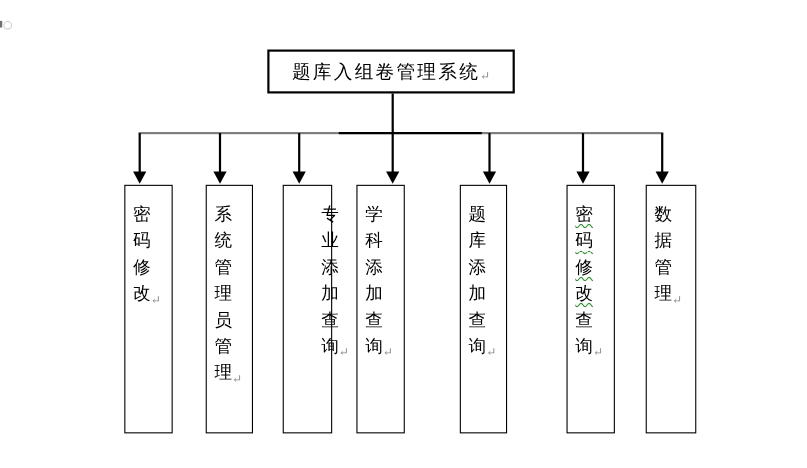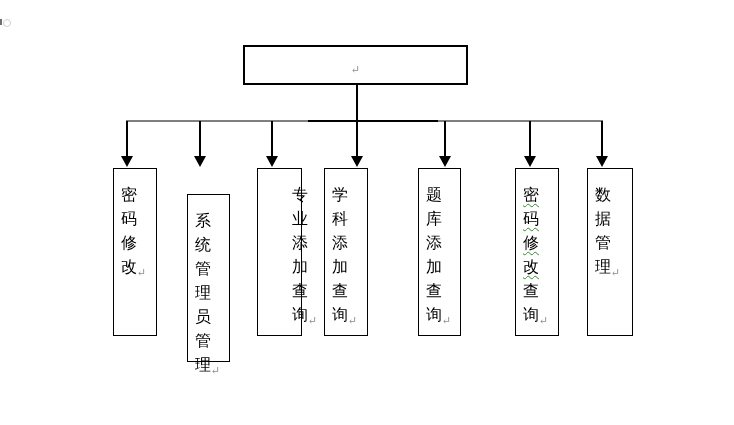--- a/index.html
+++ b/index.html
@@ -55,27 +55,27 @@
     border-left: 6px solid transparent;
     border-right: 6px solid transparent;
     border-top: 11px solid #000;
   }
   .a1 { left: 121px; } .a2 { left: 194px; } .a3 { left: 266px; }
   .a4 { left: 351px; } .a5 { left: 439px; } .a6 { left: 524px; }
   .a7 { left: 596px; }
 
   
   .col {
-    position: absolute; top: 168px; height: 168px;
+    position: absolute; top: 168px; height: 226px;
     border: 1.5px solid #000;
     box-sizing: border-box;
     background: #fff;
   }
   .c1 { left: 113px; width: 44px; }
-  .c2 { left: 187px; width: 43px; margin-top: 26px; }
+  .c2 { left: 187px; width: 43px; }
   .c3 { left: 257px; width: 45px; padding-left: 27px; }
   .c4 { left: 324px; width: 44px; }
   .c5 { left: 418px; width: 43px; }
   .c6 { left: 515px; width: 44px; }
   .c7 { left: 587px; width: 46px; }
 
   .vtext {
     width: 30px;
     margin: 14px 0 0 7px;
     font-size: 16px;
@@ -102,20 +102,21 @@
 </style>
 </head>
 <body>
 
 <div class="stage">
 
   <div class="artifact-dash"></div>
   <div class="artifact-ring"></div>
 
   <div class="root-box">
+    <span>题库入组卷管理系统</span>
       <span class="ret">↵</span>
   </div>
 
   <div class="line stub"></div>
   <div class="hline" style="position:absolute;"></div>
   <div class="hline-mid" style="position:absolute;"></div>
 
   <div class="drop d1"></div>
   <div class="drop d2"></div>
   <div class="drop d3"></div>

